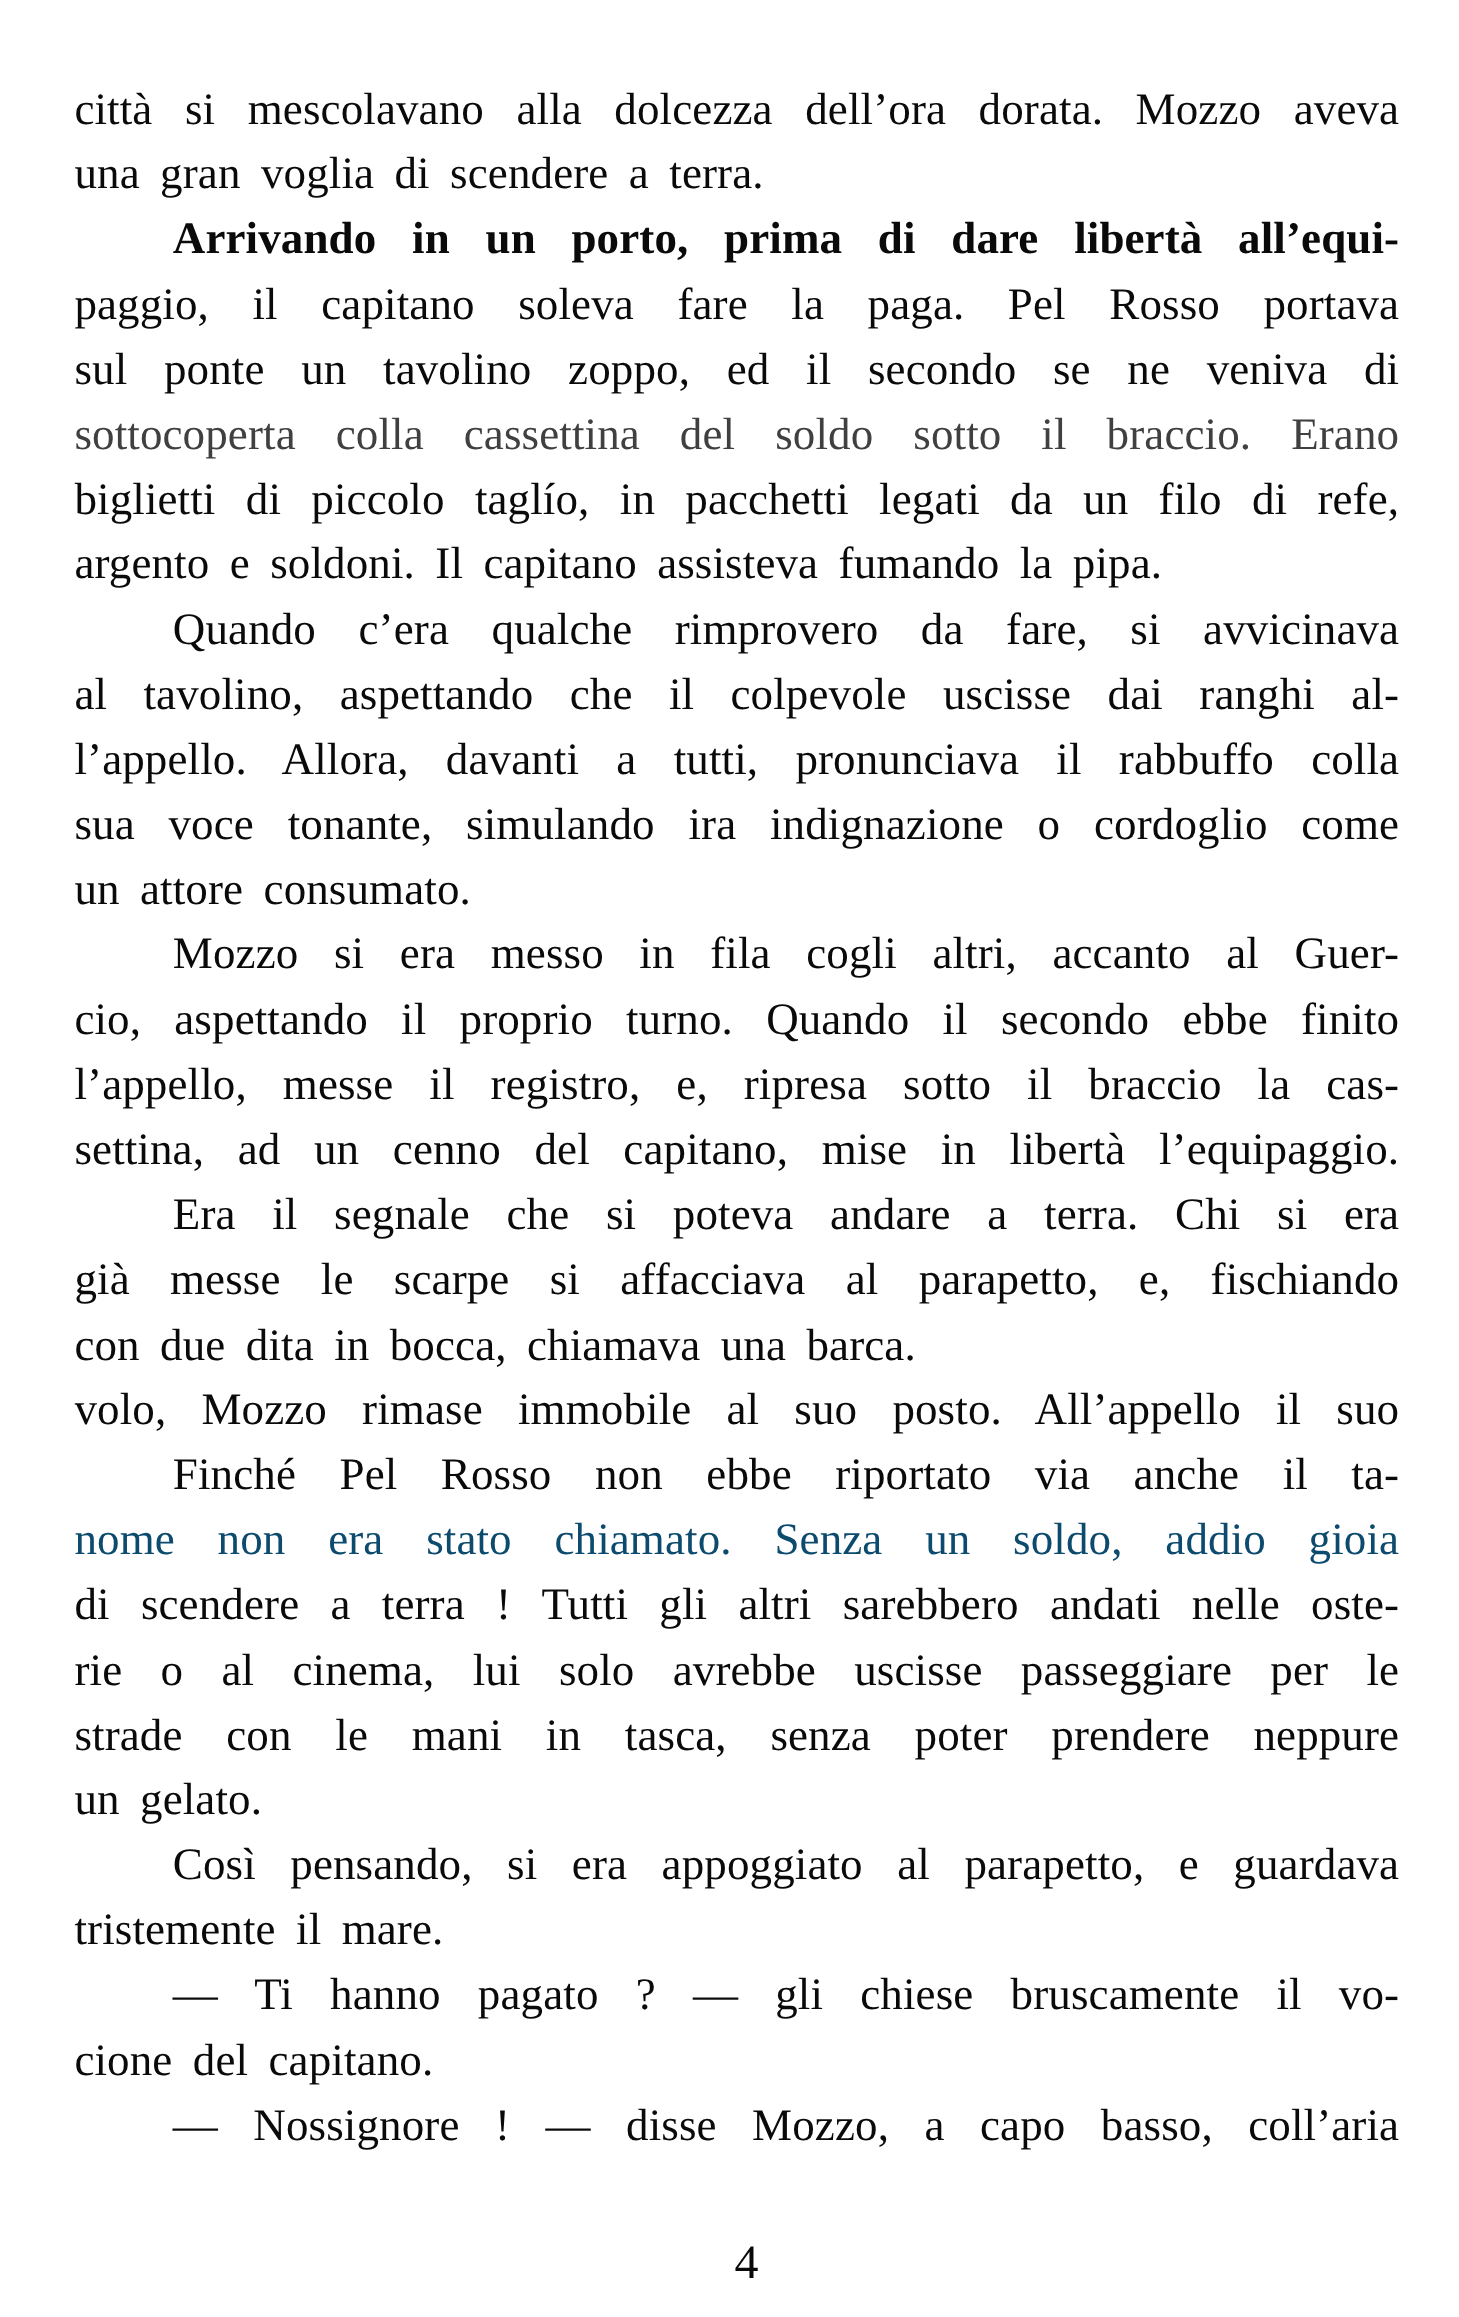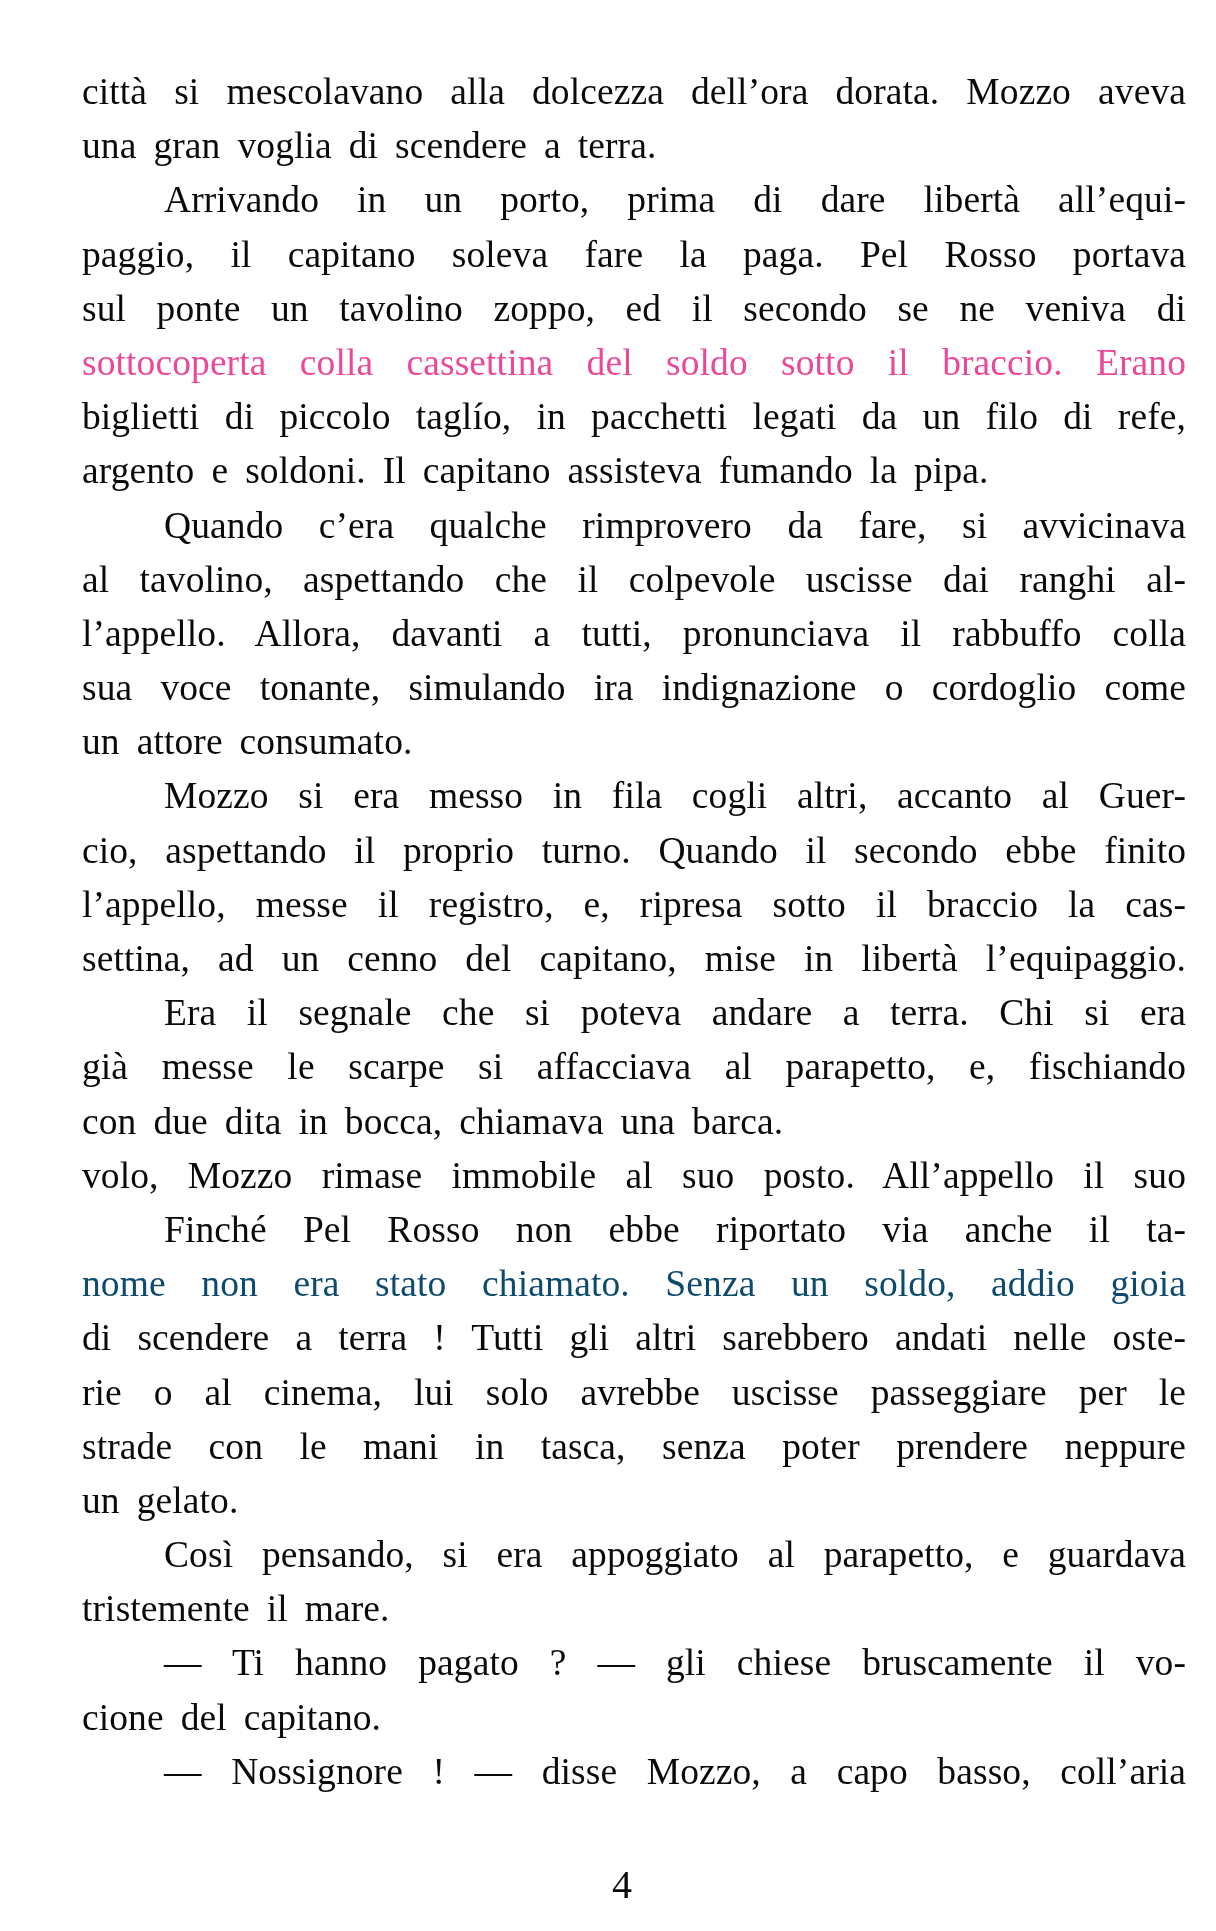--- a/index.html
+++ b/index.html
@@ -17,21 +17,20 @@
     width: 1216px;
     height: 1931px;
     background: #ffffff;
     overflow: hidden;
   }
   .text-block {
     position: absolute;
     left: 62px;
     top: 65px;
     width: 1104px;
-    margin-left: 20px;
   }
   .paragraph {
     margin: 0;
     padding: 0;
   }
   .line {
     display: block;
     height: 54.2px;
     line-height: 54.2px;
     font-size: 37.5px;
@@ -68,24 +67,24 @@
 </head>
 <body style="background: rgb(255, 255, 255);">
 
 <div class="page">
   <div class="text-block" id="text-block">
       <div class="paragraph">
         <div class="line" style="color: rgb(10, 10, 10);">città si mescolavano alla dolcezza dell’ora dorata. Mozzo aveva</div>
         <div class="line last" style="color: rgb(10, 10, 10);">una gran voglia di scendere a terra.</div>
       </div>
       <div class="paragraph">
-        <div class="line indent" style="color: rgb(10, 10, 10);">Arrivando in un porto, prima di dare libertà all’equi-</div>
+        <div class="line indent" style="color: rgb(10, 10, 10); font-weight: bold;">Arrivando in un porto, prima di dare libertà all’equi-</div>
         <div class="line" style="color: rgb(10, 10, 10);">paggio, il capitano soleva fare la paga. Pel Rosso portava</div>
         <div class="line" style="color: rgb(10, 10, 10);">sul ponte un tavolino zoppo, ed il secondo se ne veniva di</div>
-        <div class="line" style="color: #ec4899;">sottocoperta colla cassettina del soldo sotto il braccio. Erano</div>
+        <div class="line" style="color: #404040;">sottocoperta colla cassettina del soldo sotto il braccio. Erano</div>
         <div class="line" style="color: rgb(10, 10, 10);">biglietti di piccolo taglío, in pacchetti legati da un filo di refe,</div>
         <div class="line last" style="color: rgb(10, 10, 10);">argento e soldoni. Il capitano assisteva fumando la pipa.</div>
       </div>
       <div class="paragraph">
         <div class="line indent" style="color: rgb(10, 10, 10);">Quando c’era qualche rimprovero da fare, si avvicinava</div>
         <div class="line" style="color: rgb(10, 10, 10);">al tavolino, aspettando che il colpevole uscisse dai ranghi al-</div>
         <div class="line" style="color: rgb(10, 10, 10);">l’appello. Allora, davanti a tutti, pronunciava il rabbuffo colla</div>
         <div class="line" style="color: rgb(10, 10, 10);">sua voce tonante, simulando ira indignazione o cordoglio come</div>
         <div class="line last" style="color: rgb(10, 10, 10);">un attore consumato.</div>
       </div>

